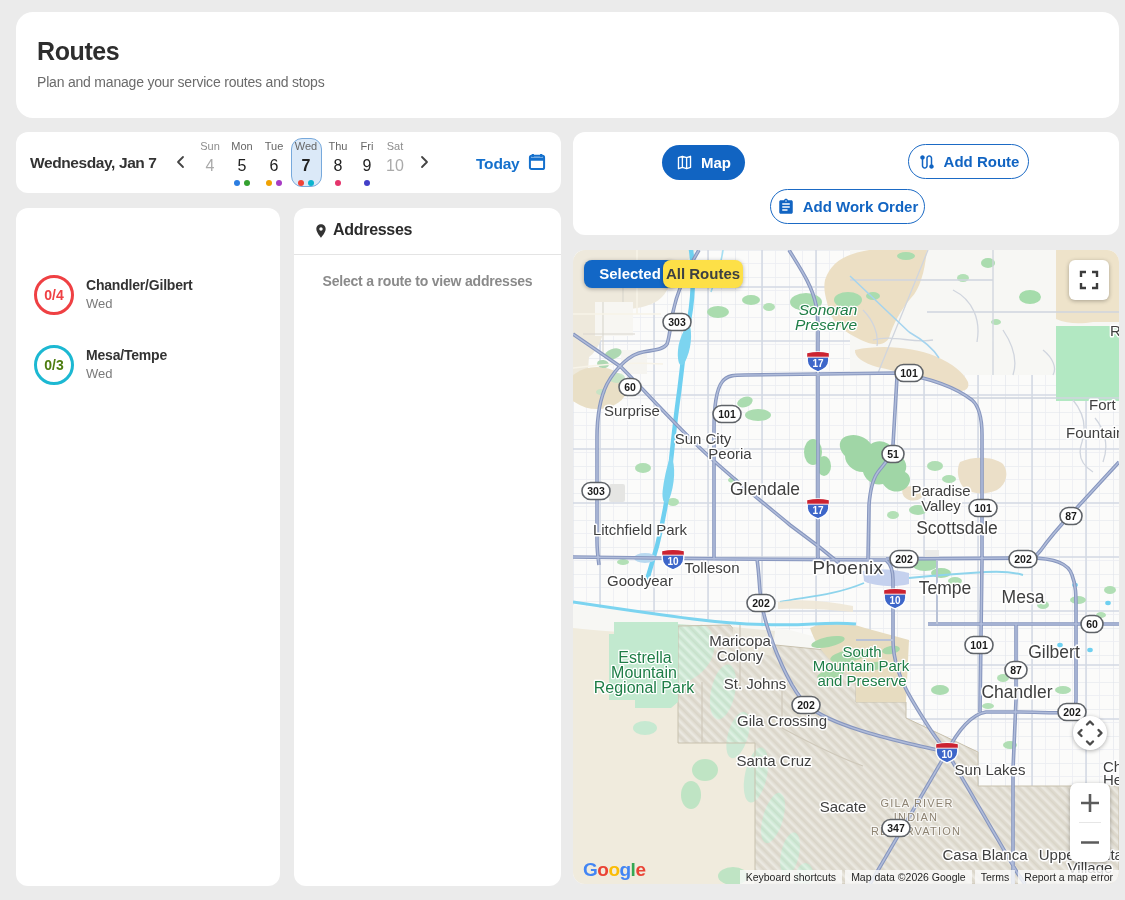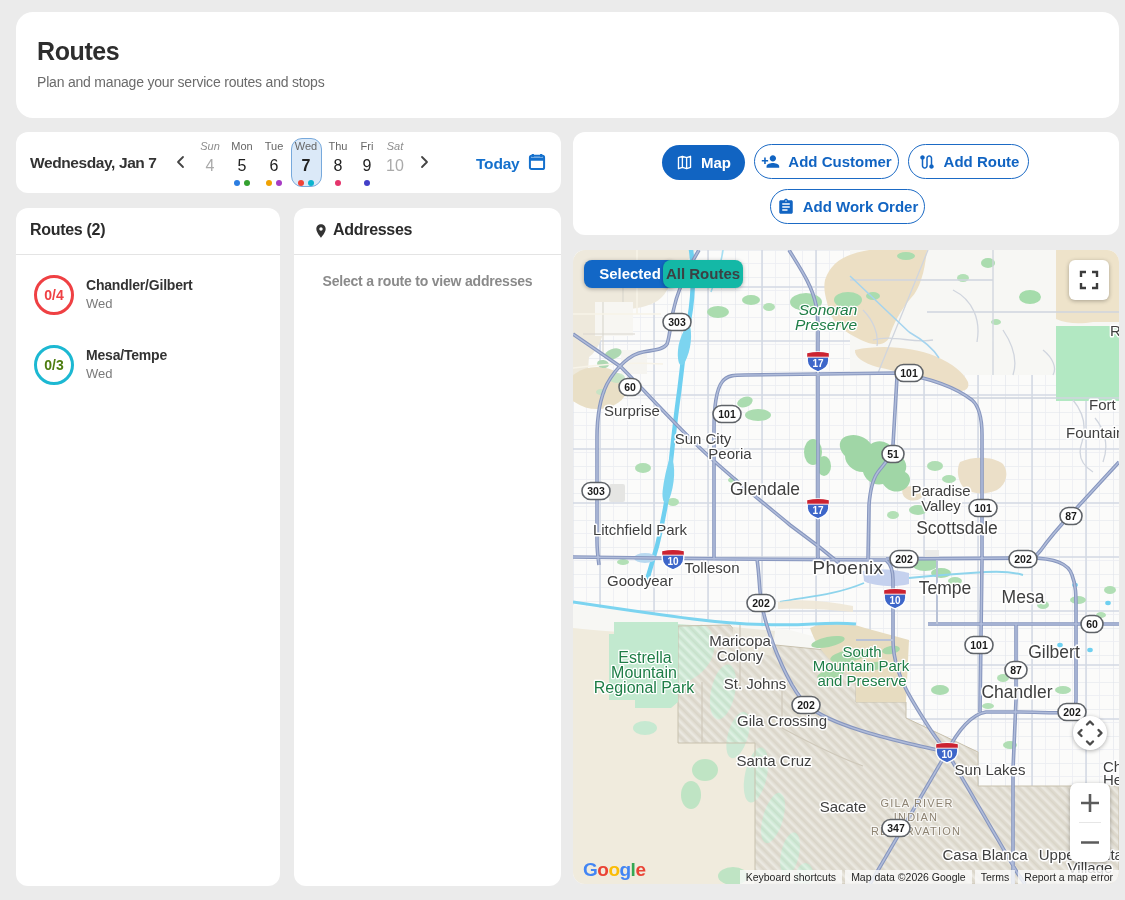--- a/index.html
+++ b/index.html
@@ -13,36 +13,36 @@
 #routescard { left:16px; top:208px; width:264px; height:678px; }
 #addrcard { left:294px; top:208px; width:267px; height:678px; }
 #mapcard { left:573px; top:250px; width:546px; height:634px; border-radius:12px; overflow:hidden; background:#faf9f6;}
 .hdr { position:absolute; left:0; top:0; width:100%; height:47px; border-bottom:1px solid #e4e4e4; }
 .hdr span { position:absolute; left:14px; top:13px; font-size:16px; font-weight:bold; color:#2b2b2b; letter-spacing:-0.3px; }
 #datetitle { position:absolute; left:14px; top:22px; font-size:15.5px; font-weight:bold; color:#333; letter-spacing:-0.4px; }
 .chev { position:absolute; top:21px; width:18px; height:18px; }
 .daycol { position:absolute; top:7px; width:32px; text-align:center; }
 .dayname { font-size:11px; color:#666; height:14px; line-height:14px;}
 .daynum { font-size:16px; color:#222; height:22px; line-height:22px; margin-top:2px;}
-.gray .dayname { color:#8d8d8d;font-style:italic; }
+.gray .dayname { color:#8d8d8d; }
 .gray .daynum { color:#aaa; }
 .dots { height:8px; margin-top:3px; display:flex; justify-content:center; gap:4px;}
 .dot { width:6px; height:6px; border-radius:50%; display:inline-block; }
 #wedbox { position:absolute; left:275px; top:6px; width:31px; height:49px; background:#dbe9f8; border:1.5px solid #77a9dc; border-radius:11px; }
 #todaybtn { position:absolute; left:460px; top:23px; font-size:15.5px; font-weight:bold; color:#1470cd; letter-spacing:-0.2px; }
 .pill { position:absolute; height:35px; border-radius:18px; display:flex; align-items:center; justify-content:center; gap:8px; font-size:15px; font-weight:bold; color:#1164c2; border:1.4px solid #1b6ac5; background:#fff;}
 .pill.filled { background:#1164c2; color:#fff; border:none; }
 .ritem { position:absolute; left:18px; width:236px; height:56px; }
 .rcirc { position:absolute; left:0px; top:0px; width:40px; height:40px; border-radius:50%; display:flex; align-items:center; justify-content:center; font-size:14px; font-weight:bold; background:#fff;}
 .rtitle { position:absolute; left:52px; top:2px; font-size:14px; font-weight:bold; color:#333; letter-spacing:-0.2px; }
 .rsub { position:absolute; left:52px; top:21px; font-size:13px; color:#7a7a7a; }
 #addrmsg { position:absolute; left:0; top:65px; width:100%; text-align:center; font-size:14px; color:#8a8a8a; letter-spacing:-0.2px;font-weight:bold; }
 .mbtn { position:absolute; border-radius:8px; height:28px; line-height:28px; font-size:15px; font-weight:bold; text-align:center; box-shadow:0 1px 4px rgba(0,0,0,0.3); }
 #selbtn { left:11px; top:10px; width:92px; background:#1267c6; color:#fff; z-index:5;}
-#allbtn { left:90px; top:10px; width:80px; background:#14b8a6; color:#3c4043; z-index:5;}
+#allbtn { left:90px; top:10px; width:80px; background:#fde047; color:#3c4043; z-index:5;}
 #fsbtn { position:absolute; right:10px; top:10px; width:40px; height:40px; background:#fff; border-radius:6px; box-shadow:0 1px 4px rgba(0,0,0,0.3); z-index:5;}
 #pan { position:absolute; left:500px; top:466px; width:34px; height:34px; background:#fff; border-radius:50%; box-shadow:0 1px 4px rgba(0,0,0,0.3); z-index:5;}
 #zoombox { position:absolute; left:497px; top:533px; width:40px; height:79px; background:#fff; border-radius:7px; box-shadow:0 1px 4px rgba(0,0,0,0.3); z-index:5;}
 #zoombox .zline { position:absolute; left:9px; top:39px; width:22px; height:1px; background:#e6e6e6; }
 #attrib { position:absolute; right:0; bottom:0; height:14px; display:flex; z-index:4; font-size:10.5px; color:#1f1f1f; }
 #attrib div { background:rgba(250,250,250,0.8); padding:0 6px; line-height:14px; margin-left:3px;}
 #glogo { position:absolute; left:10px; bottom:3px; z-index:4; font-size:19px; font-weight:bold; letter-spacing:-0.5px;}
 </style>
 </head>
 <body>
@@ -116,44 +116,35 @@
     </svg>
 </div>
 
 <div class="card" id="btncard">
   <div class="pill filled" style="left:89px; top:13px; width:83px;">
     <svg width="17" height="17" viewBox="0 0 24 24" fill="none" stroke="#fff" stroke-width="1.9" stroke-linejoin="round">
         <path d="M3.5 5.2 L9 3.2 L15 5.2 L20.5 3.2 V18.8 L15 20.8 L9 18.8 L3.5 20.8 Z M9 3.2 V18.8 M15 5.2 V20.8"></path>
       </svg>
     Map
   </div>
-  <div class="pill" style="left:181px; top:12px; width:145px;">
-    <svg width="19" height="19" viewBox="0 0 24 24" fill="#1164c2">
-        <path d="M15 12c2.21 0 4-1.79 4-4s-1.79-4-4-4-4 1.79-4 4 1.79 4 4 4zm-9-2V7H4v3H1v2h3v3h2v-3h3v-2H6zm9 4c-2.67 0-8 1.34-8 4v2h16v-2c0-2.66-5.33-4-8-4z"></path>
-      </svg>
-    Add Customer
-  </div>
   <div class="pill" style="left:335px; top:12px; width:121px;">
     <svg width="18" height="18" viewBox="0 0 24 24" fill="#1164c2">
         <path d="M19 15.18V7c0-2.21-1.79-4-4-4s-4 1.79-4 4v10c0 1.1-.9 2-2 2s-2-.9-2-2V8.82C8.16 8.4 9 7.3 9 6c0-1.66-1.34-3-3-3S3 4.34 3 6c0 1.3.84 2.4 2 2.82V17c0 2.21 1.79 4 4 4s4-1.79 4-4V7c0-1.1.9-2 2-2s2 .9 2 2v8.18c-1.16.41-2 1.51-2 2.82 0 1.66 1.34 3 3 3s3-1.34 3-3c0-1.3-.84-2.4-2-2.82z"></path>
       </svg>
     Add Route
   </div>
   <div class="pill" style="left:197px; top:57px; width:155px;">
     <svg width="18" height="18" viewBox="0 0 24 24" fill="#1164c2">
         <path d="M19 3h-4.18C14.4 1.84 13.3 1 12 1c-1.3 0-2.4.84-2.82 2H5c-1.1 0-2 .9-2 2v14c0 1.1.9 2 2 2h14c1.1 0 2-.9 2-2V5c0-1.1-.9-2-2-2zm-7 0c.55 0 1 .45 1 1s-.45 1-1 1-1-.45-1-1 .45-1 1-1zm2 14H7v-2h7v2zm3-4H7v-2h10v2zm0-4H7V7h10v2z"></path>
       </svg>
     Add Work Order
   </div>
 </div>
 
 <div class="card" id="routescard">
-  <div class="hdr">
-      <span>Routes (2)</span>
-    </div>
   <div class="ritem" style="top:67px">
     <div class="rcirc" style="border:3.5px solid #ef4043; color:#ef4043;">0/4</div>
     <div class="rtitle">Chandler/Gilbert</div>
     <div class="rsub">Wed</div>
   </div>
   <div class="ritem" style="top:137px">
     <div class="rcirc" style="border:3.5px solid #1cb8d2; color:#4d7c0f;">0/3</div>
     <div class="rtitle">Mesa/Tempe</div>
     <div class="rsub">Wed</div>
   </div>

